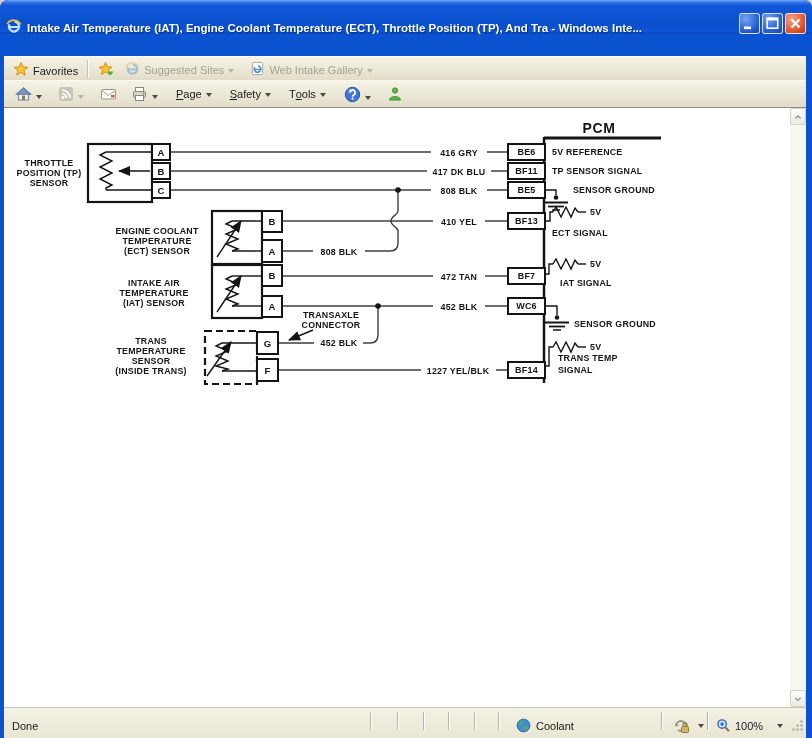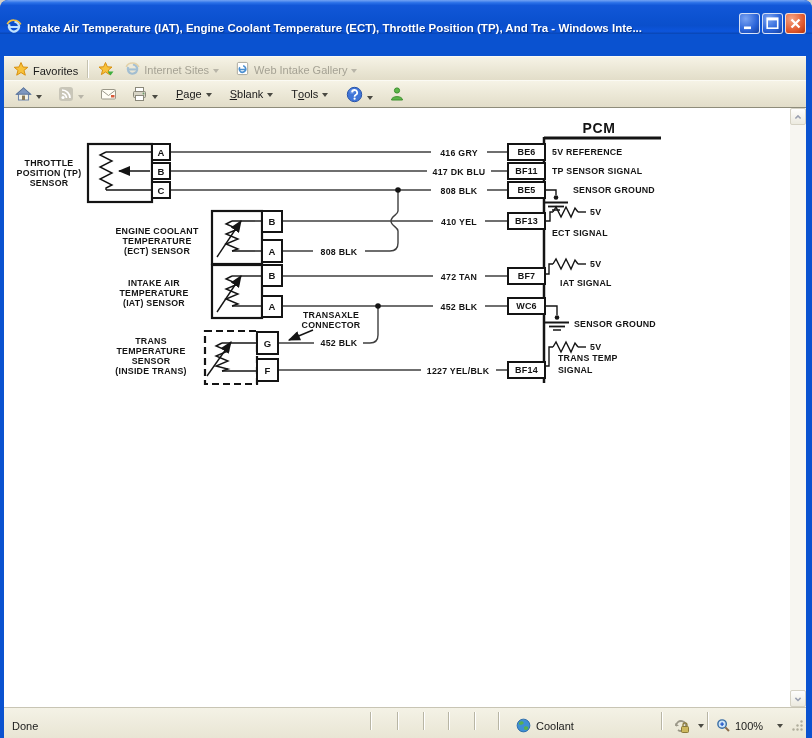--- a/index.html
+++ b/index.html
@@ -108,21 +108,21 @@
         <path d="M7.5 1.5 L9.4 5.8 L14 6.1 L10.4 9 L11.6 13.6 L7.5 11 L3.4 13.6 L4.6 9 L1 6.1 L5.6 5.8 Z" fill="#f8c23a" stroke="#d89010" stroke-width="1"></path>
         <path d="M9.5 10.5 L15.5 10.5 L12.5 14.5 Z" fill="#3faf3f"></path>
       </svg>
     </span>
     <span class="tb-item gray" style="margin-left:4px;">
       <svg width="15" height="15" viewBox="0 0 16 16" opacity="0.55">
         <circle cx="8" cy="8.5" r="5" fill="none" stroke="#6a9fd0" stroke-width="2.4" stroke-dasharray="20 6" transform="rotate(-30 8 8.5)"></circle>
         <line x1="3.4" y1="9" x2="12.6" y2="9" stroke="#6a9fd0" stroke-width="2.2"></line>
         <path d="M1.2 6.2 C4 .8 12 .8 14.8 6.4" fill="none" stroke="#d8bd80" stroke-width="1.6"></path>
       </svg>
-      <span class="lab">Internet Sites</span>
+      <span class="lab">Suggested Sites</span>
       <span class="dcar dis"></span>
     </span>
     <span class="tb-item gray" style="margin-left:8px;">
       <svg width="15" height="15" viewBox="0 0 16 16">
         <rect x="2.5" y="1.5" width="11" height="13" rx="1.5" fill="#fff" stroke="#a8a69a"></rect>
         <circle cx="8" cy="8.5" r="3.4" fill="none" stroke="#4a8fd0" stroke-width="1.7" stroke-dasharray="14 4" transform="rotate(-30 8 8.5)"></circle>
         <line x1="5" y1="9" x2="11" y2="9" stroke="#4a8fd0" stroke-width="1.5"></line>
       </svg>
       <span class="lab">Web Intake Gallery</span>
       <span class="dcar dis"></span>
@@ -162,21 +162,21 @@
       </svg>
       <span class="dcar"></span>
     </span>
     <span class="tb-item" style="margin-left:10px;">
       <span class="accel">P</span>
         <span>age</span>
       <span class="dcar"></span>
     </span>
     <span class="tb-item" style="margin-left:10px;">
       <span class="accel">S</span>
-        <span>blank</span>
+        <span>afety</span>
       <span class="dcar"></span>
     </span>
     <span class="tb-item" style="margin-left:10px;">
       <span>T</span>
         <span class="accel">o</span>
         <span>ols</span>
       <span class="dcar"></span>
     </span>
     <span class="tb-item" style="margin-left:10px;">
       <svg width="17" height="17" viewBox="0 0 17 17">

